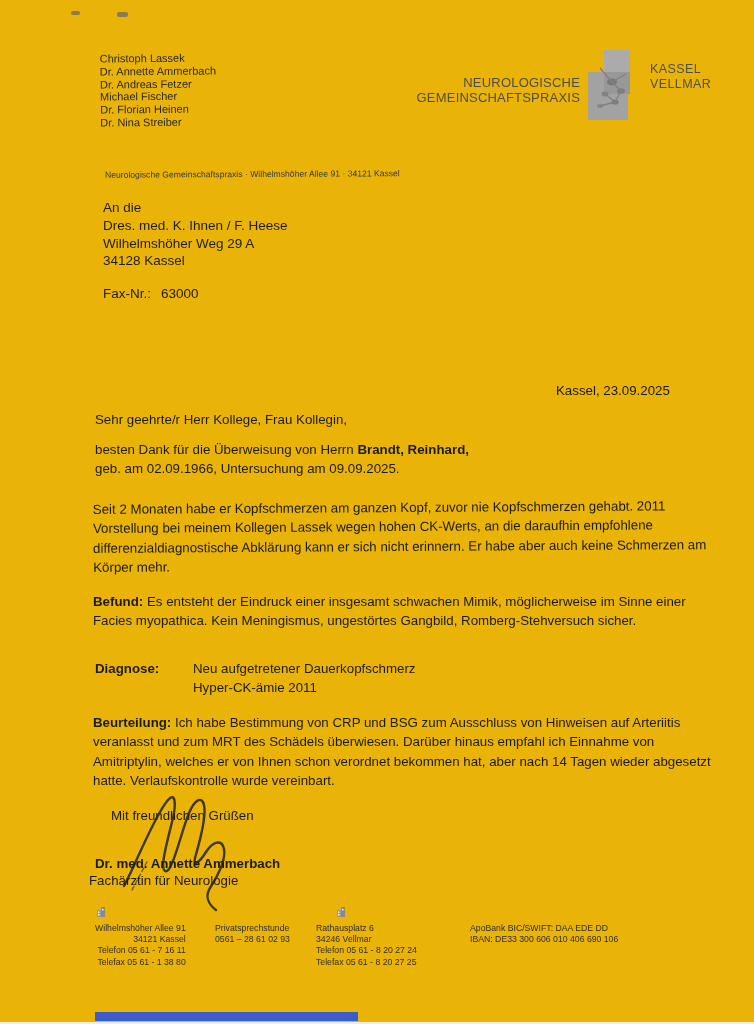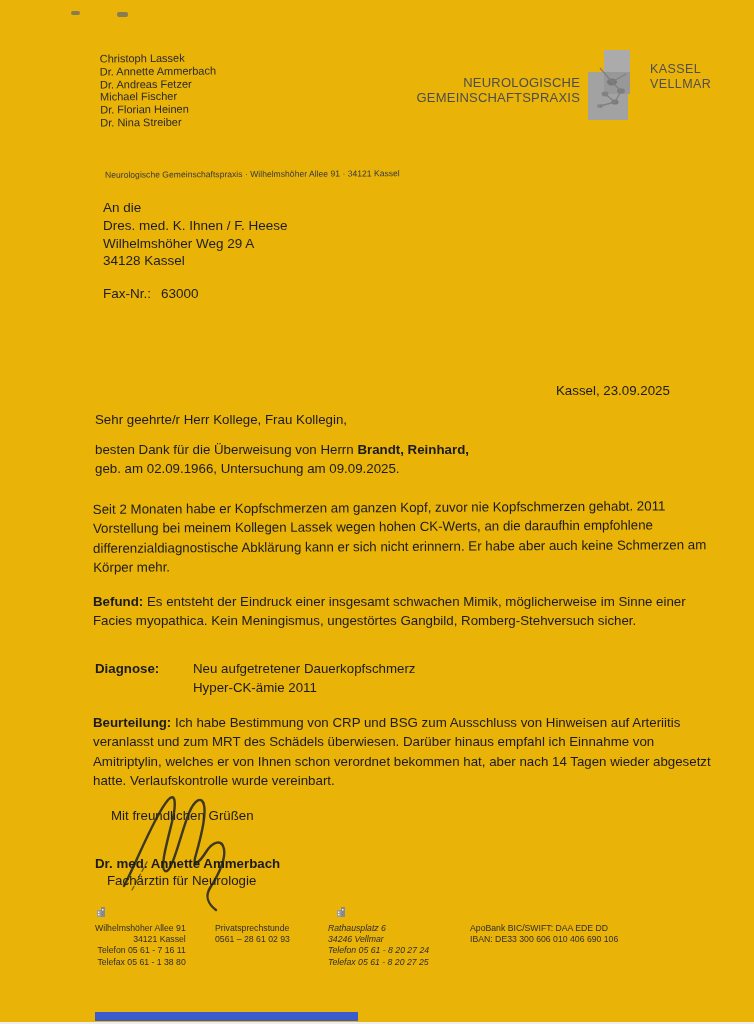--- a/index.html
+++ b/index.html
@@ -39,31 +39,31 @@
   .body-text { font-size: 13.3px; line-height: 19.4px; color: #1b1b1b; }
   .salutation { left: 95px; top: 410px; }
   .intro { left: 95px; top: 440px; width: 620px; }
   .anamnese { left: 93px; top: 498px; width: 622px; transform: rotate(-0.35deg); }
   .befund { left: 93px; top: 592px; width: 606px; }
   .diagnose-label { left: 95px; top: 659px; font-weight: bold; }
   .diagnose-lines { left: 193px; top: 659px; }
   .beurteilung { left: 93px; top: 713px; width: 618px; }
   .closing { left: 111px; top: 806px; }
   .signer-name { left: 95px; top: 854px; font-weight: bold; }
-  .signer-title { left: 107px; top: 871px; }
+  .signer-title { left: 89px; top: 871px; }
   b, .bold { font-weight: bold; }
 
   
   .signature { left: 118px; top: 790px; width: 160px; height: 130px; pointer-events: none; }
 
   
   .footer-col { font-size: 8.7px; line-height: 11.2px; color: #2e2e2e; }
   .fc1 { left: 95px;  top: 923px; text-align: right; }
   .fc2 { left: 215px; top: 923px; }
-  .fc3 { left: 328px; top: 923px; font-style: italic; }
+  .fc3 { left: 316px; top: 923px; }
   .fc4 { left: 470px; top: 923px; }
   .footer-icon { width: 12px; height: 12px; }
   .fi1 { left: 95px; top: 906px; }
   .fi3 { left: 335px; top: 906px; }
 
   
   .bottom-edge { left: 0; top: 1022px; width: 754px; height: 2px; background: #ededed; }
   .blue-bar { left: 95px; top: 1012px; width: 263px; height: 9px; background: #3b5ccc; }
 </style>
 </head>

